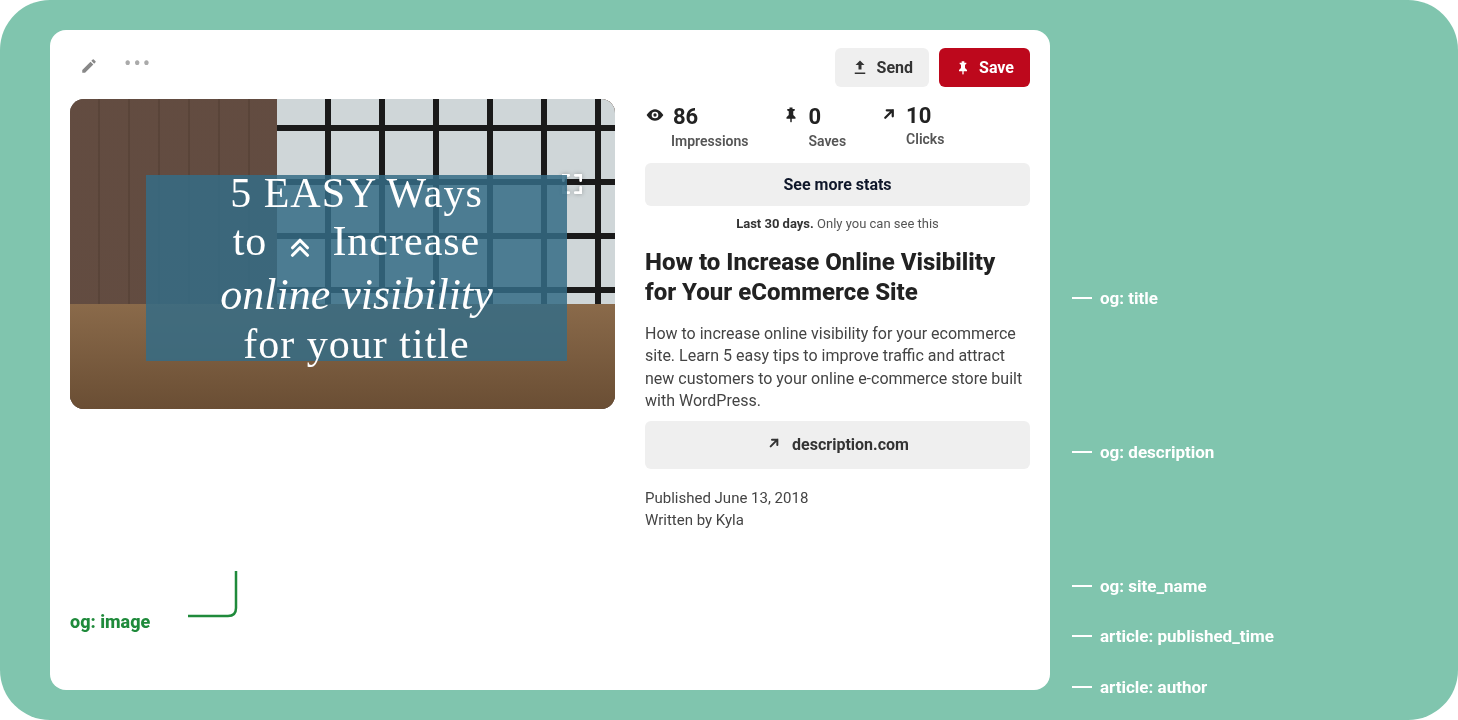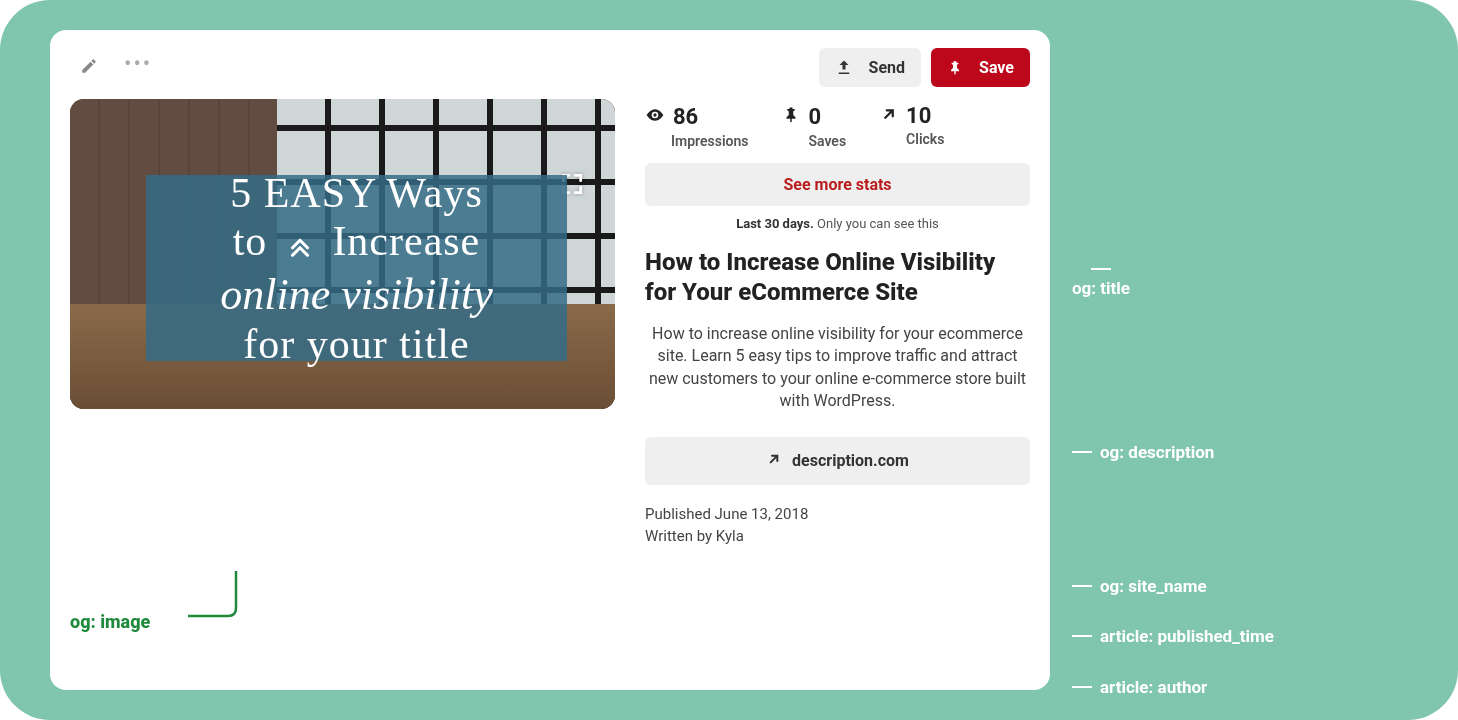--- a/index.html
+++ b/index.html
@@ -30,21 +30,21 @@
     display: flex;
     align-items: center;
     justify-content: space-between;
     margin-bottom: 12px;
   }
   .top-left { display: flex; align-items: center; gap: 26px; padding-left: 10px;}
   .pencil { color: #888; font-size: 18px; }
   .dots { color: #aaa; font-size: 22px; letter-spacing: 2px; line-height: 0; position: relative; top:-4px;}
   .top-right { display: flex; gap: 10px; }
   .btn {
-    display: inline-flex; align-items: center; gap: 16px;
+    display: inline-flex; align-items: center; gap: 8px;
     padding: 10px 16px; border-radius: 6px; font-weight: 700; font-size: 16px;
     cursor: pointer;
   }
   .btn-send { background: #efefef; color: #333; }
   .btn-save { background: #bd081c; color: #fff; }
   .pin-icon svg, .upload-icon svg { display:block; }
 
   .body-row { display: flex; gap: 30px; }
   .image-wrap {
     width: 545px; height: 310px; border-radius: 14px; overflow: hidden;
@@ -96,53 +96,53 @@
   .stats-row {
     display:flex; gap:34px; margin-top:6px; margin-bottom:14px;
     color:#222;
   }
   .stat { text-align:left; }
   .stat-top { display:flex; align-items:center; gap:8px; font-size:22px; font-weight:700; line-height:1; }
   .stat-top .ico { color:#222; }
   .stat-label { font-size:14px; color:#555; margin-top:4px; margin-left:26px; font-weight:600;}
   .see-more {
     background:#efefef; border-radius:6px; text-align:center;
-    padding:12px 0; font-weight:700; color:#b91c1c; font-size:16px;
+    padding:12px 0; font-weight:700; color:#0f172a; font-size:16px;
     margin-bottom:10px; cursor:pointer;
   }
   .last30 { text-align:center; font-size:13px; color:#555; margin-bottom:16px;}
   .last30 .b { font-weight:700; color:#333; }
   .pin-title { font-size:24px; font-weight:800; color:#222; line-height:1.25; margin-bottom:16px; }
   .source-row { display:flex; align-items:center; gap:12px; margin-bottom:18px;}
   .avatar {
     width:40px; height:40px; border-radius:50%; background:#1e55d6;
     display:flex; align-items:center; justify-content:center; flex-shrink:0;
   }
   .avatar-inner {
     width:18px;height:12px;background:#06a7e0; position:relative;
   }
   .avatar-inner::after{
     content:""; position:absolute; right:-8px; top:2px;
     border-left:8px solid #fff; border-top:4px solid transparent; border-bottom:4px solid transparent;
   }
   .source-name { font-weight:700; font-size:16px; color:#222; }
   .source-sub { font-size:14px; color:#555; }
-  .desc { font-size:16px; color:#444; line-height:1.4; margin-bottom:24px;text-align:center; }
+  .desc { font-size:16px; color:#444; line-height:1.4; margin-bottom:8px; }
   .site-btn {
     background:#efefef; border-radius:6px; text-align:center;
     padding:14px 0; font-weight:700; color:#333; font-size:16px;
     display:flex; align-items:center; justify-content:center; gap:10px;
     margin-bottom:18px; cursor:pointer;
   }
   .meta-line { font-size:15px; color:#444; line-height:1.5; }
 
   
   .ann { position:absolute; color:#fff; font-weight:700; font-size:17px; display:flex; align-items:center; gap:8px;}
   .ann .dash { width:20px; height:2px; background:#fff; }
-  .ann-title { left:1072px; top:268px;flex-direction:column; }
+  .ann-title { left:1072px; top:288px; }
   .ann-desc  { left:1072px; top:442px; }
   .ann-site  { left:1072px; top:576px; }
   .ann-pub   { left:1072px; top:626px; }
   .ann-auth  { left:1072px; top:652px;margin-top:25px; }
 
   .ann-image {
     position:absolute; left:70px; bottom:88px;
     color:#1f8a3b; font-weight:800; font-size:18px;
     display:flex; align-items:center; gap:6px;
   }

